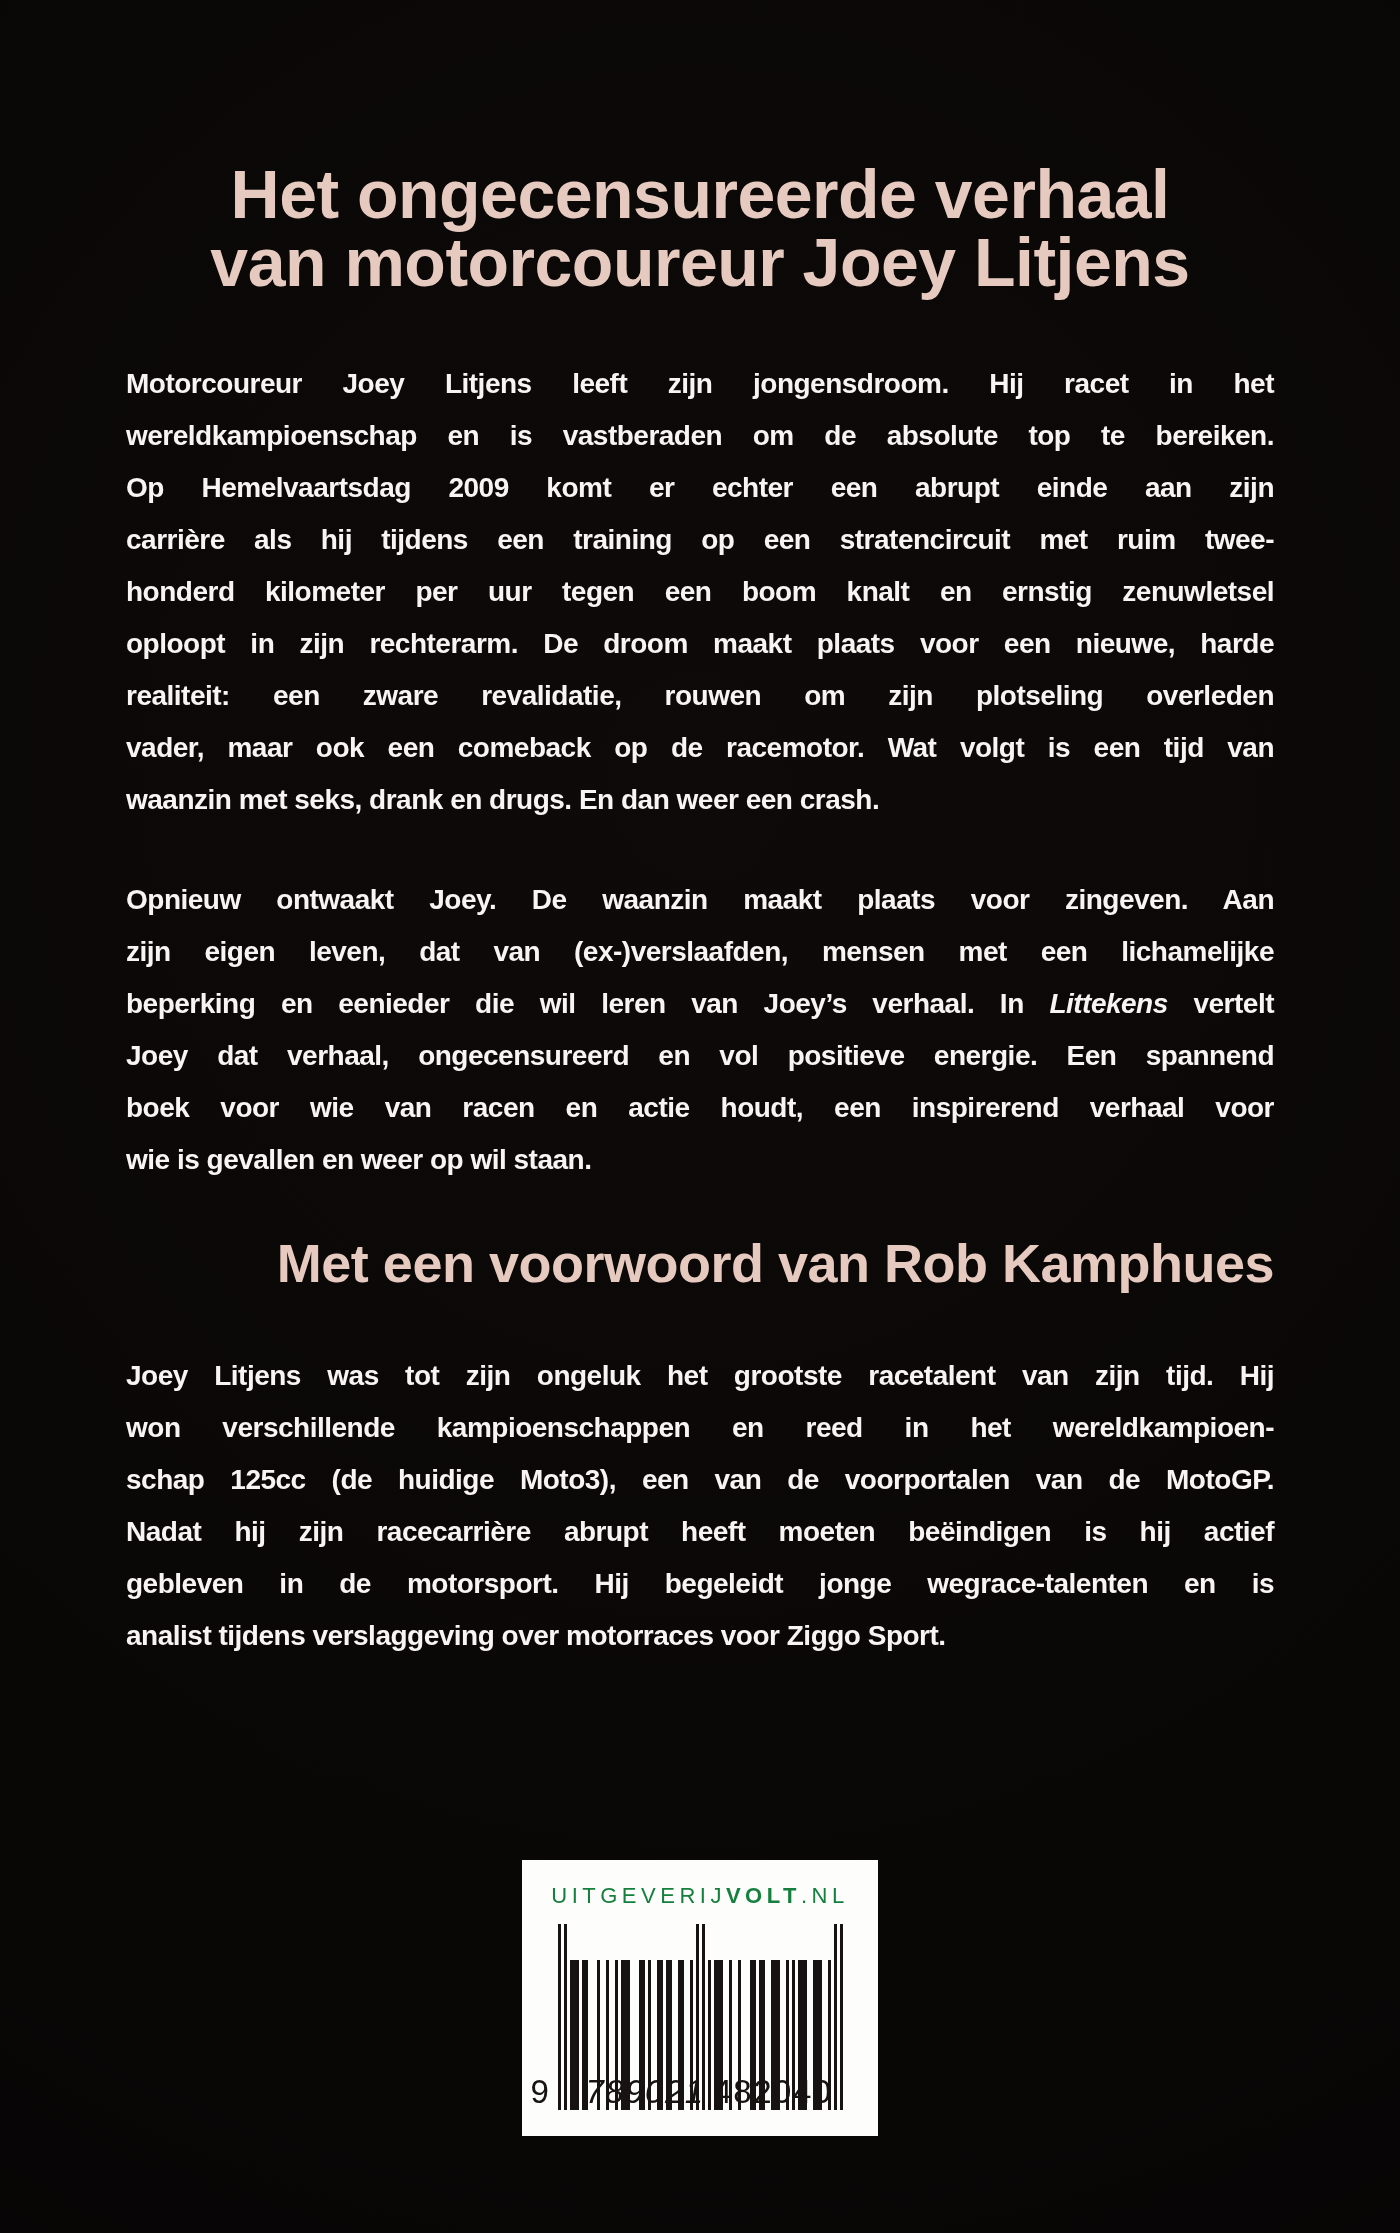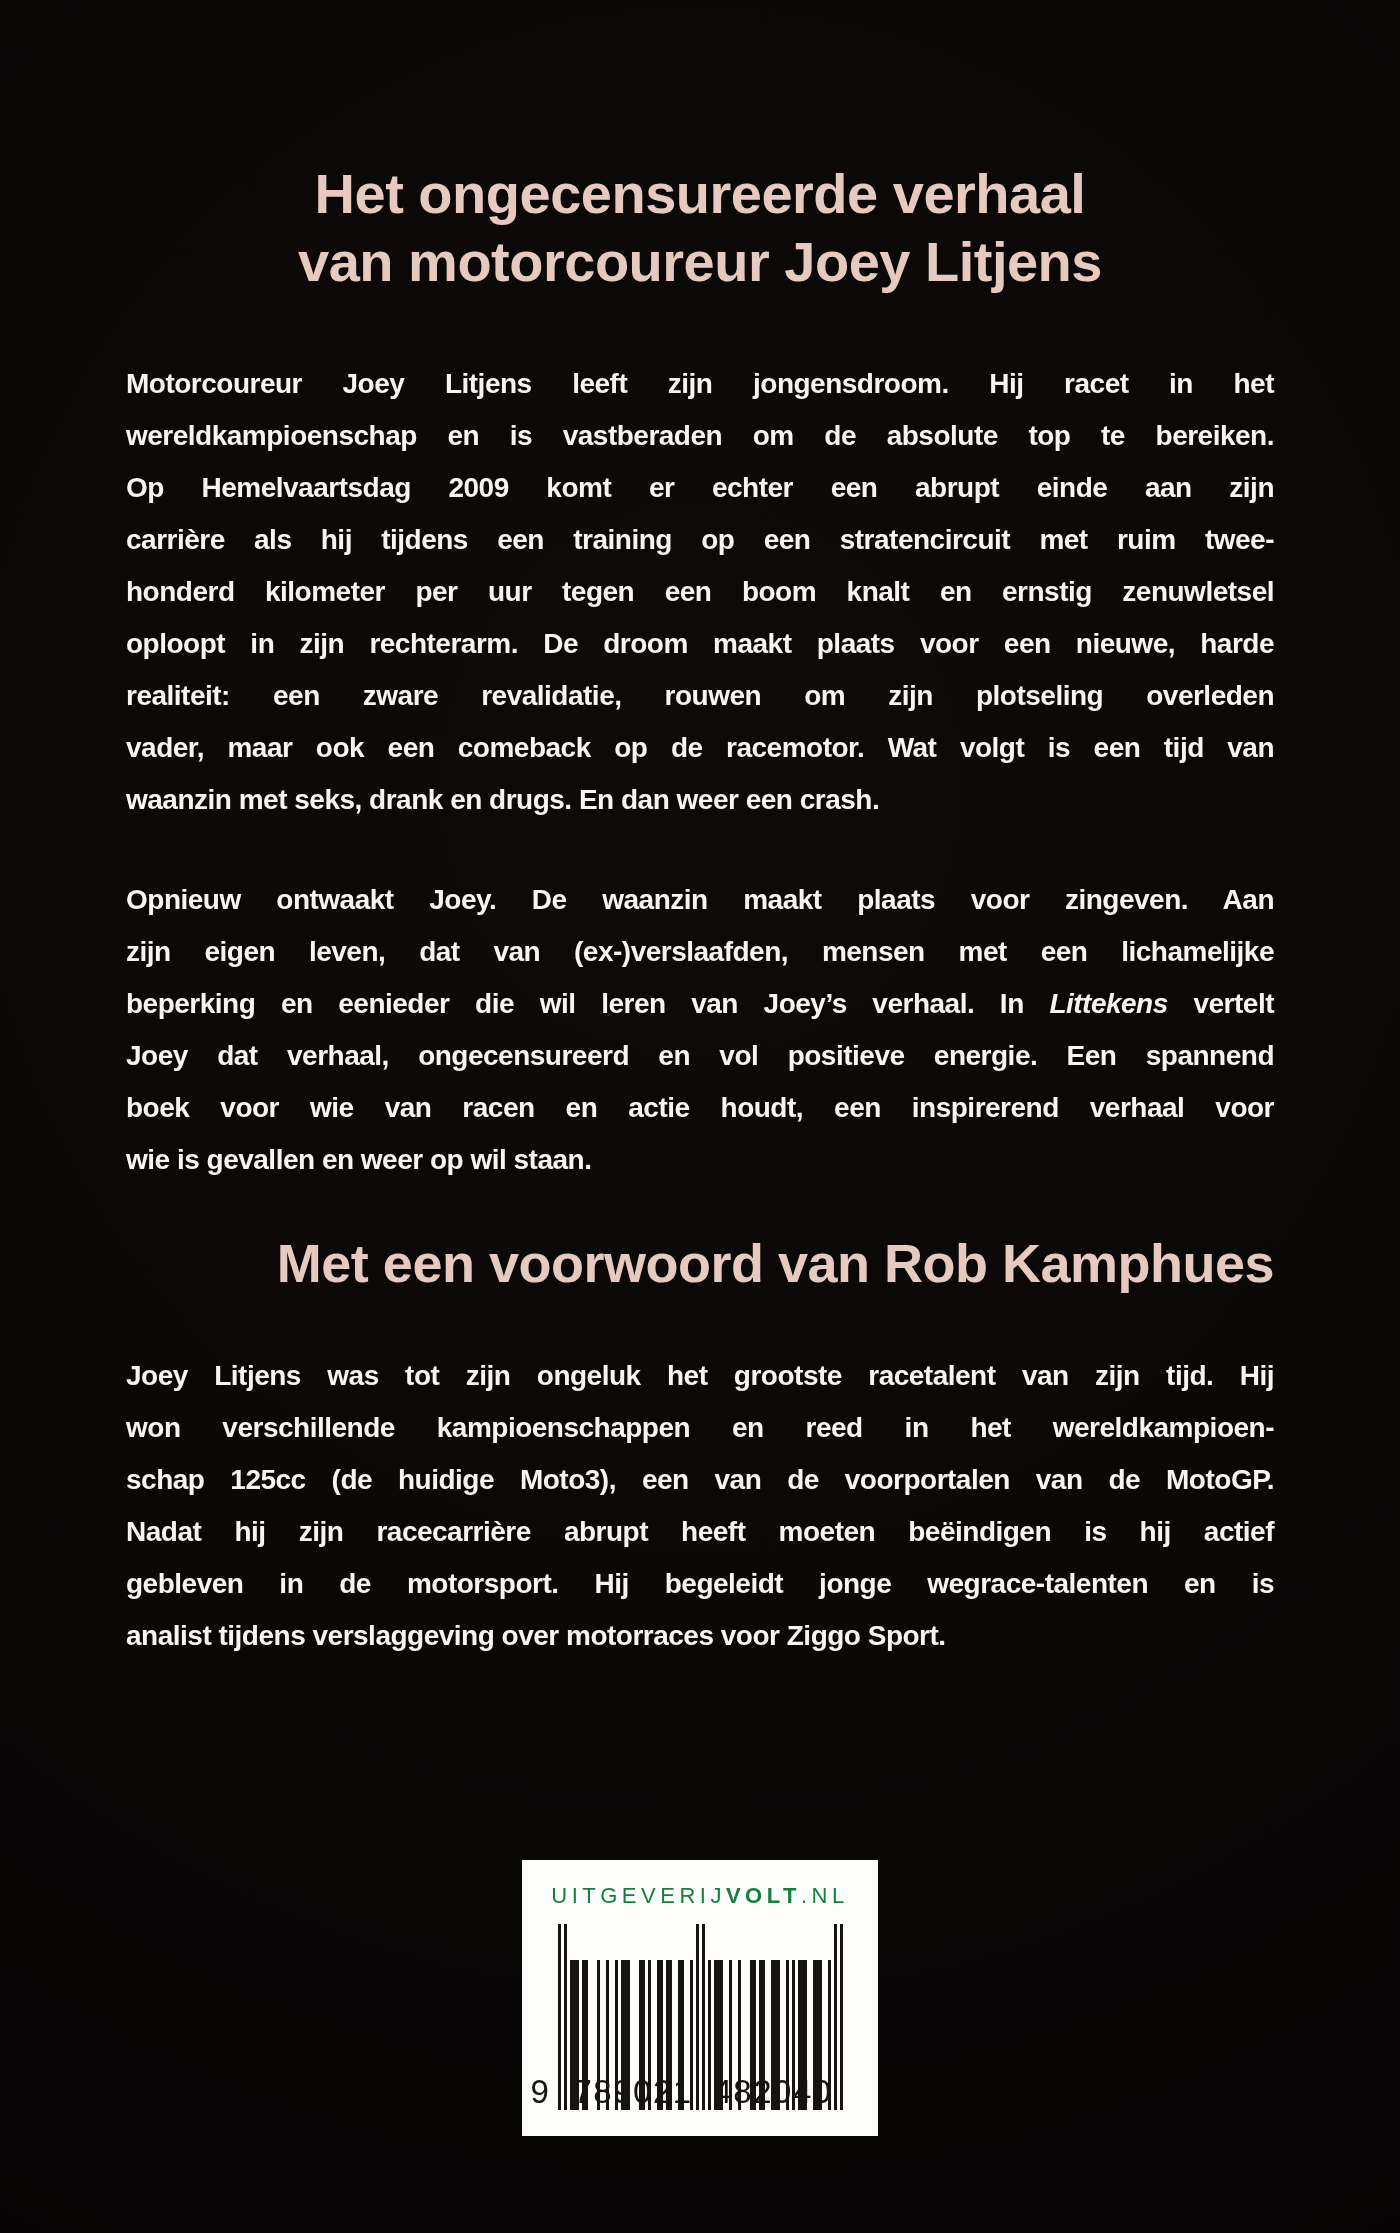--- a/index.html
+++ b/index.html
@@ -10,21 +10,21 @@
     margin: 0 auto;
     background: radial-gradient(ellipse 120% 80% at 50% 35%, #0d0a09 0%, #0a0807 55%, #060404 100%);
     overflow: hidden;
     font-family: "Liberation Sans", sans-serif;
   }
   .content { padding: 160px 126px 0 126px; }
 
   h1.cover-title {
     margin: 0;
     text-align: center;
-    font-size: 56px;
+    font-size: 68px;
     line-height: 68px;
     font-weight: bold;
     letter-spacing: -0.5px;
     color: #e6cabf;
   }
   h2.foreword-heading {
     margin: 46px 0 0 0;
     text-align: right;
     font-size: 54px;
     line-height: 62px;
@@ -75,21 +75,21 @@
     margin: 14px auto 0 auto;
   }
   .bar-strip { position: absolute; top: 0; left: 0; font-size: 0; white-space: nowrap; }
   .bit { display: inline-block; width: 3px; height: 150px; }
   .bit.bar { background: #171310; }
   .bit.bar.tall { height: 186px; }
 
   .digits { position: absolute; top: 150px; left: 0; width: 285px; height: 36px; color: #171310; }
   .digits span { position: absolute; top: 0; font-size: 33px; line-height: 36px; }
   .d-first { left: -27px; }
-  .d-left  { left: 16px;  width: 118px; letter-spacing: 1.5px; }
+  .d-left  { left: 28px;  width: 118px; letter-spacing: 1.5px; font-style: italic; }
   .d-right { left: 156px; width: 118px; letter-spacing: 1.5px; }
 </style>
 </head>
 <body>
 
 <div class="page">
   <div class="content">
 
     <h1 class="cover-title">
       <span>Het ongecensureerde verhaal</span><br>

